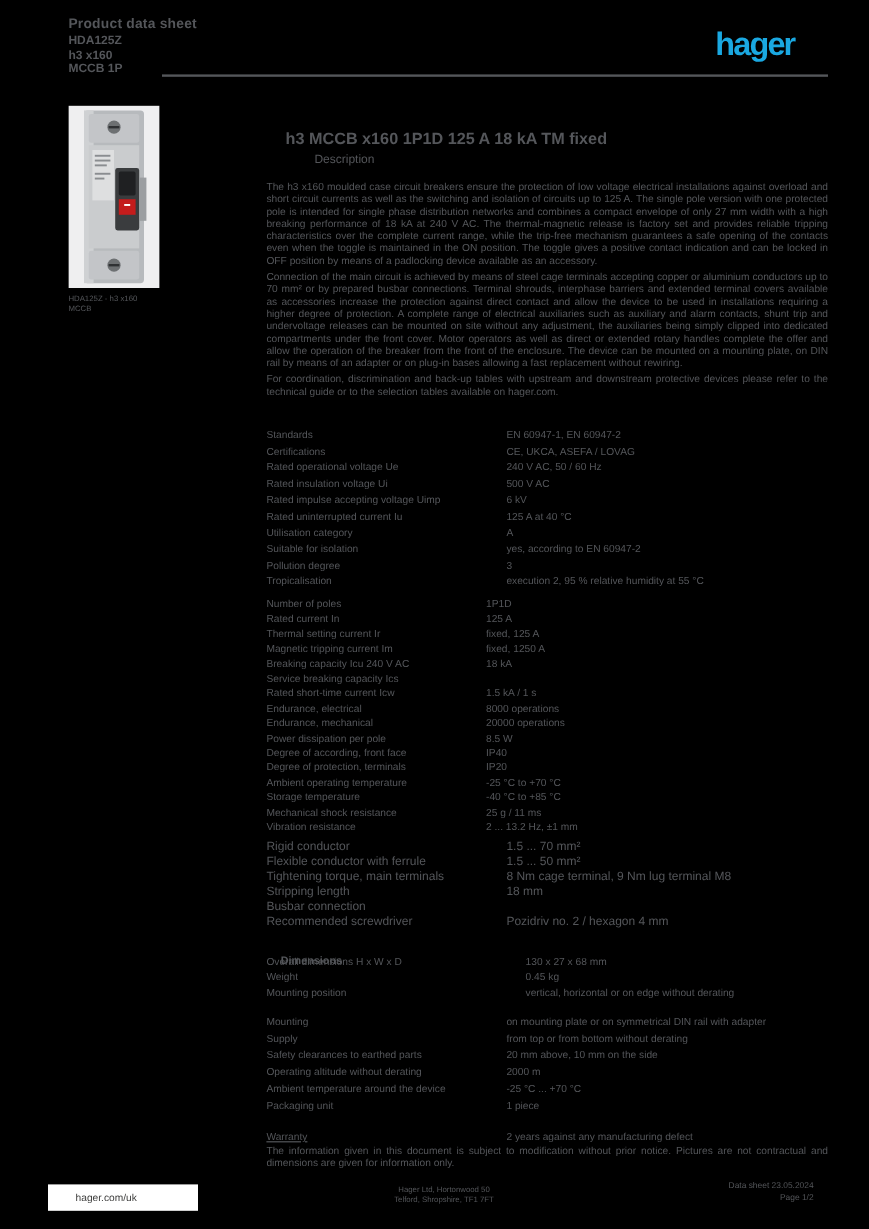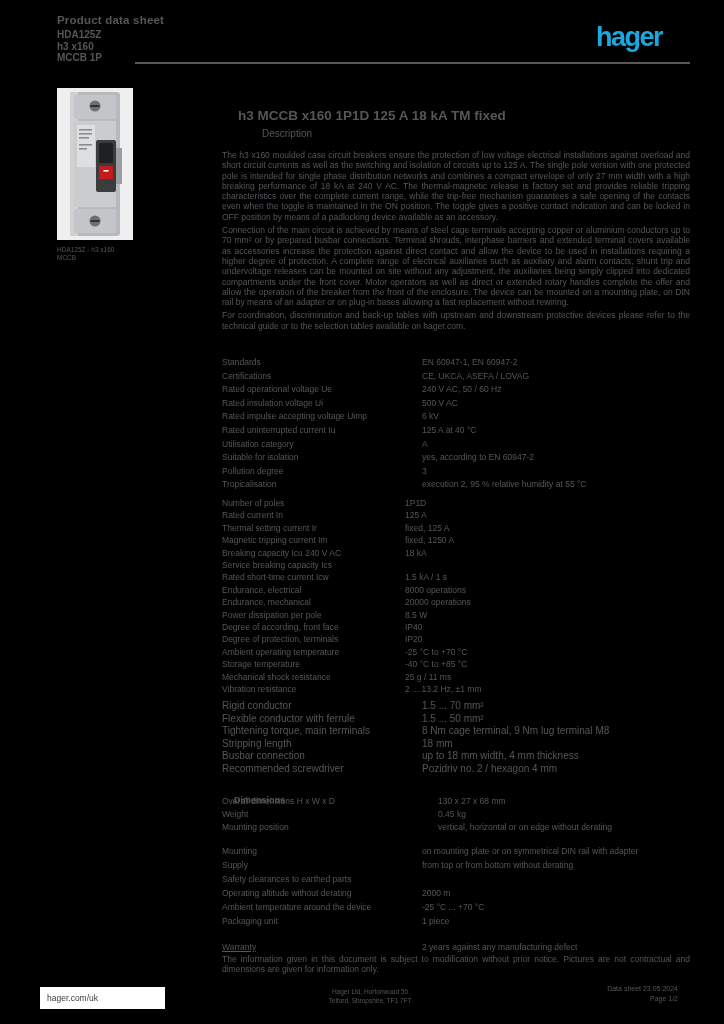--- a/index.html
+++ b/index.html
@@ -40,21 +40,21 @@
   .drow .val{flex:1;margin-left:16px;}
   .inst-list{position:absolute;left:222px;top:844px;width:468px;}
   .irow{display:flex;font-size:8.5px;line-height:14px;}
   .irow .lbl{width:200px;flex:none;}
   .irow .val{flex:1;}
   .warranty{position:absolute;left:222px;top:941px;width:468px;display:flex;font-size:8.5px;line-height:12px;}
   .warranty .lbl{width:200px;flex:none;text-decoration:underline;}
   .note{position:absolute;left:222px;top:954px;width:468px;margin:0;font-size:8.5px;line-height:10.3px;text-align:justify;}
   
   .site-box{position:absolute;left:40px;top:987px;width:125px;height:22px;background:#ffffff;
-            display:flex;align-items:center;padding-left:7px;box-sizing:border-box;}
+            display:flex;align-items:center;padding-left:23px;box-sizing:border-box;}
   .site-box span{font-size:8.5px;color:#3c3c3b;}
   .addr{position:absolute;left:290px;top:988px;width:160px;text-align:center;font-size:6.5px;line-height:8.5px;}
   .pageinfo{position:absolute;right:46px;top:984px;width:120px;text-align:right;font-size:7px;line-height:9.5px;}
 </style>
 </head>
 <body>
 
 <div class="page">
 
   <div class="doc-title">Product data sheet</div>
@@ -225,21 +225,20 @@
       <div class="nrow">
       <span class="lbl">Tightening torque, main terminals</span>
       <span class="val">8 Nm cage terminal, 9 Nm lug terminal M8</span>
     </div>
       <div class="nrow">
       <span class="lbl">Stripping length</span>
       <span class="val">18 mm</span>
     </div>
       <div class="nrow">
       <span class="lbl">Busbar connection</span>
-      <span class="val">up to 18 mm width, 4 mm thickness</span>
     </div>
       <div class="nrow">
       <span class="lbl">Recommended screwdriver</span>
       <span class="val">Pozidriv no. 2 / hexagon 4 mm</span>
     </div>
     </div>
 
   <h3 class="dims-h">Dimensions</h3>
   <div class="dims-list">
       <div class="drow">
@@ -260,20 +259,21 @@
       <div class="irow">
       <span class="lbl">Mounting</span>
       <span class="val">on mounting plate or on symmetrical DIN rail with adapter</span>
     </div>
       <div class="irow">
       <span class="lbl">Supply</span>
       <span class="val">from top or from bottom without derating</span>
     </div>
       <div class="irow">
       <span class="lbl">Safety clearances to earthed parts</span>
+      <span class="val">20 mm above, 10 mm on the side</span>
     </div>
       <div class="irow">
       <span class="lbl">Operating altitude without derating</span>
       <span class="val">2000 m</span>
     </div>
       <div class="irow">
       <span class="lbl">Ambient temperature around the device</span>
       <span class="val">-25 °C ... +70 °C</span>
     </div>
       <div class="irow">

